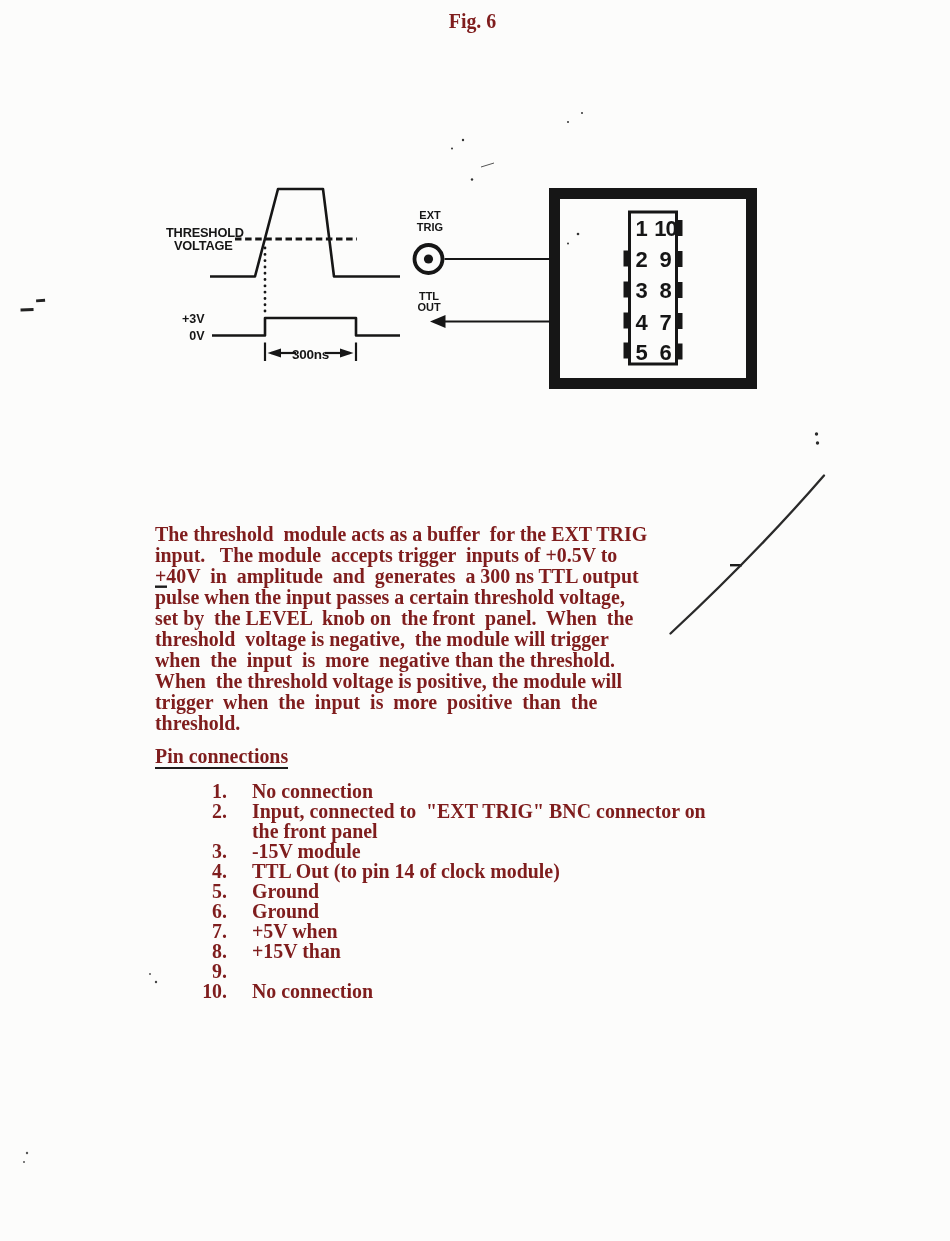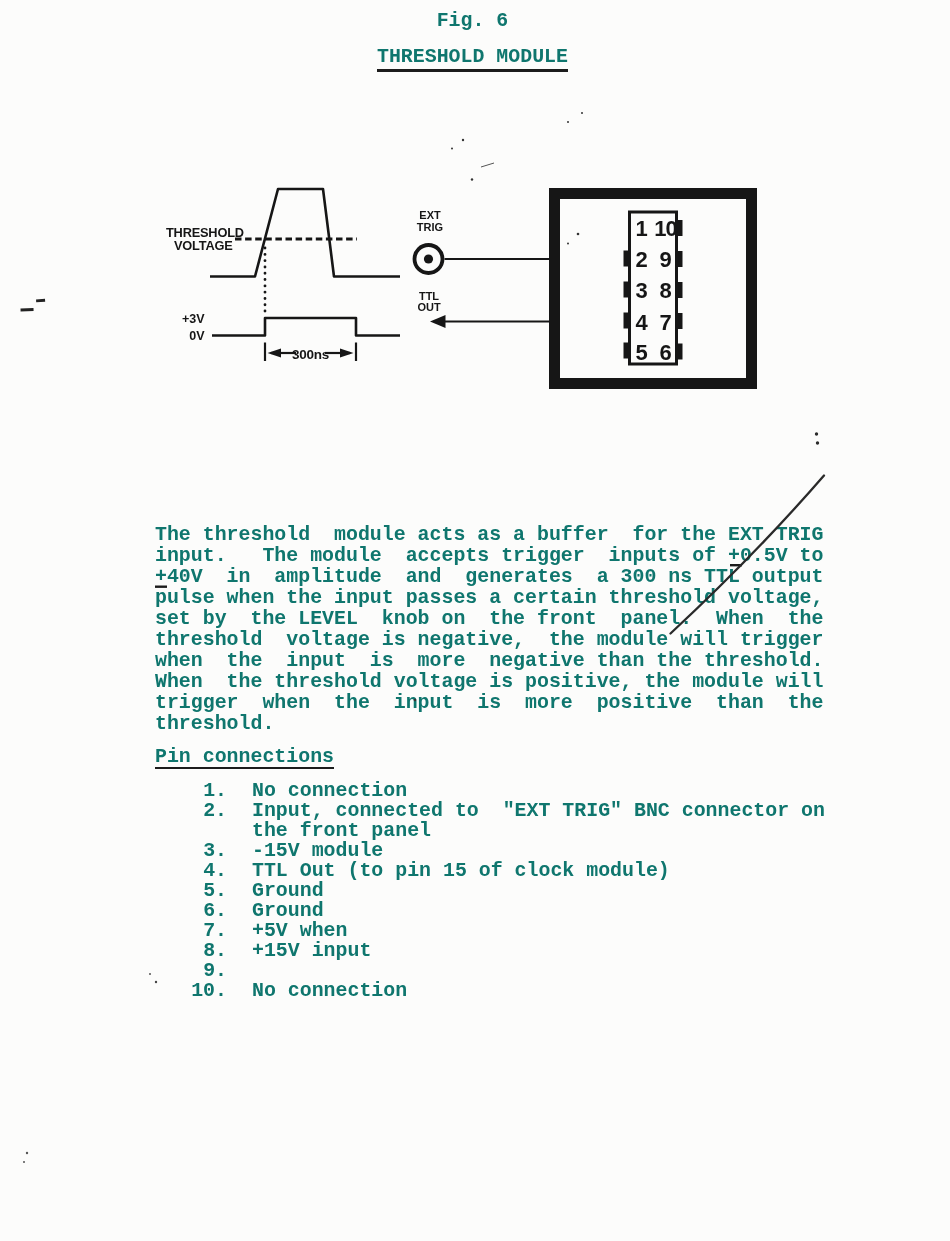--- a/index.html
+++ b/index.html
@@ -5,24 +5,24 @@
   html,body{margin:0;padding:0;background:#e8e8e8;}
   .page{
     position:relative;
     width:950px;height:1241px;
     background:#fcfcfb;
     overflow:hidden;
     font-family:"DejaVu Sans Mono","Liberation Mono",monospace;
     color:#1b1b1b;
   }
   .mono{
-    font-family:Liberation Mono, monospace;
+    font-family:Liberation Serif, serif;
     font-weight:bold;
     font-size:19.9px;
-    color:#0f766e;
+    color:#7f1d1d;
   }
   .fig-label{
     position:absolute;top:10px;left:0;width:945px;
     text-align:center;line-height:22px;
   }
   .doc-title-wrap{
     position:absolute;top:46px;left:0;width:945px;text-align:center;
   }
   .doc-title{
     display:inline-block;
@@ -58,23 +58,20 @@
     font-weight:bold;fill:#161616;
   }
 </style>
 </head>
 <body>
 
 <div class="page">
 
   <div class="fig-label mono">Fig. 6</div>
 
-  <div class="doc-title-wrap">
-    <span class="doc-title mono">THRESHOLD MODULE</span>
-  </div>
 
   <div class="paragraph mono">The threshold  module acts as a buffer  for the EXT TRIG
 input.   The module  accepts trigger  inputs of +0.5V to
 +40V  in  amplitude  and  generates  a 300 ns TTL output
 pulse when the input passes a certain threshold voltage,
 set by  the LEVEL  knob on  the front  panel.  When  the
 threshold  voltage is negative,  the module will trigger
 when  the  input  is  more  negative than the threshold.
 When  the threshold voltage is positive, the module will
 trigger  when  the  input  is  more  positive  than  the
@@ -93,37 +90,37 @@
         <span class="pin-num mono">2.</span>
         <span class="pin-text mono">Input, connected to  "EXT TRIG" BNC connector on
 the front panel</span>
       </div>
     <div class="pin-row">
         <span class="pin-num mono">3.</span>
         <span class="pin-text mono">-15V module</span>
       </div>
     <div class="pin-row">
         <span class="pin-num mono">4.</span>
-        <span class="pin-text mono">TTL Out (to pin 15 of clock module)</span>
+        <span class="pin-text mono">TTL Out (to pin 14 of clock module)</span>
       </div>
     <div class="pin-row">
         <span class="pin-num mono">5.</span>
         <span class="pin-text mono">Ground</span>
       </div>
     <div class="pin-row">
         <span class="pin-num mono">6.</span>
         <span class="pin-text mono">Ground</span>
       </div>
     <div class="pin-row">
         <span class="pin-num mono">7.</span>
         <span class="pin-text mono">+5V when</span>
       </div>
     <div class="pin-row">
         <span class="pin-num mono">8.</span>
-        <span class="pin-text mono">+15V input</span>
+        <span class="pin-text mono">+15V than</span>
       </div>
     <div class="pin-row">
         <span class="pin-num mono">9.</span>
       </div>
     <div class="pin-row">
         <span class="pin-num mono">10.</span>
         <span class="pin-text mono">No connection</span>
       </div>
   </div>
 

